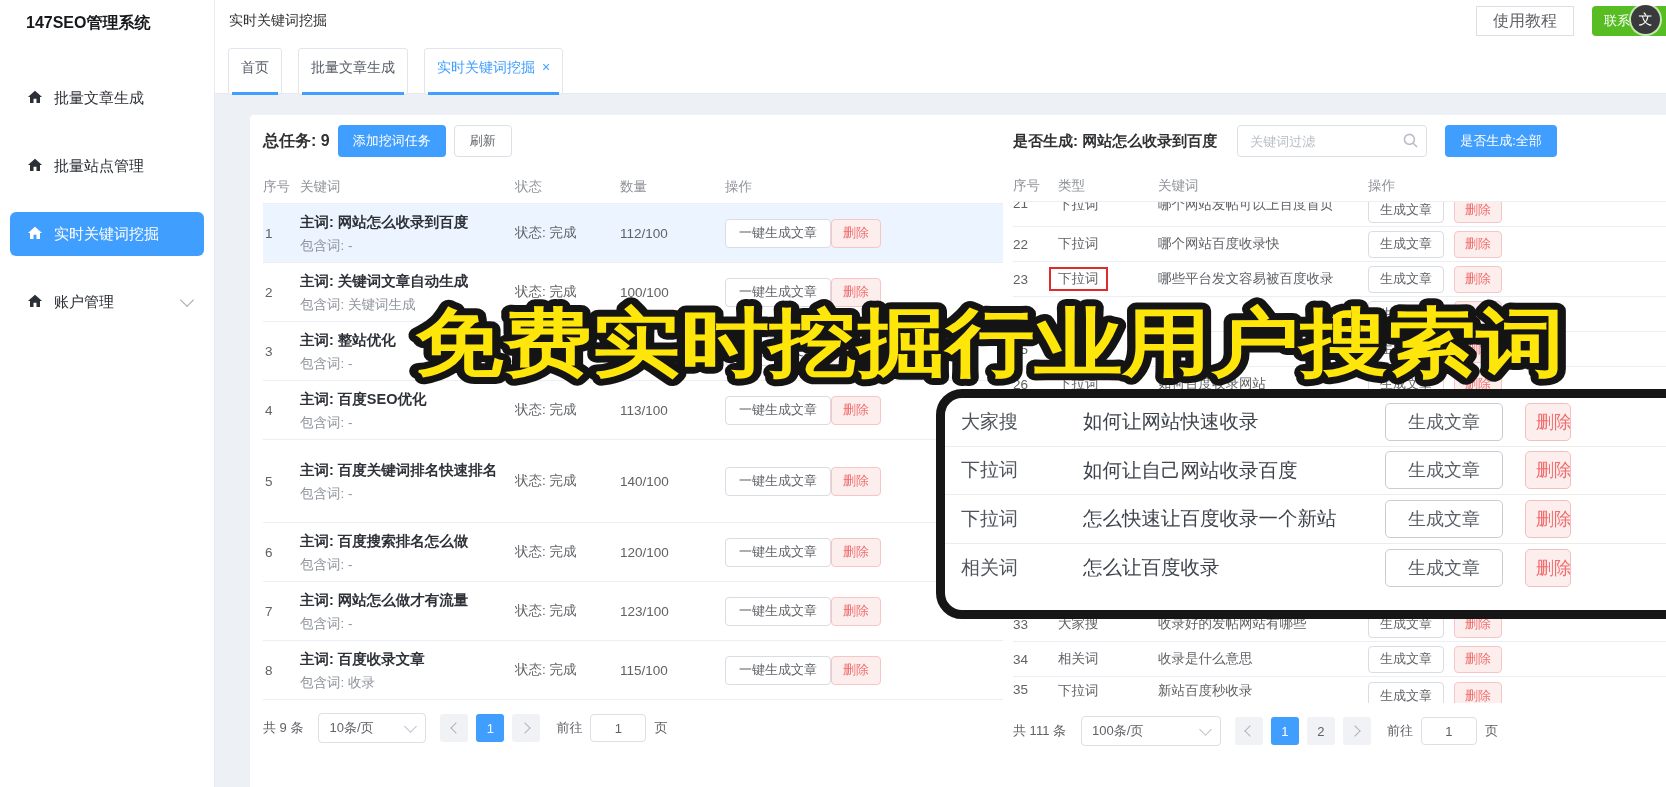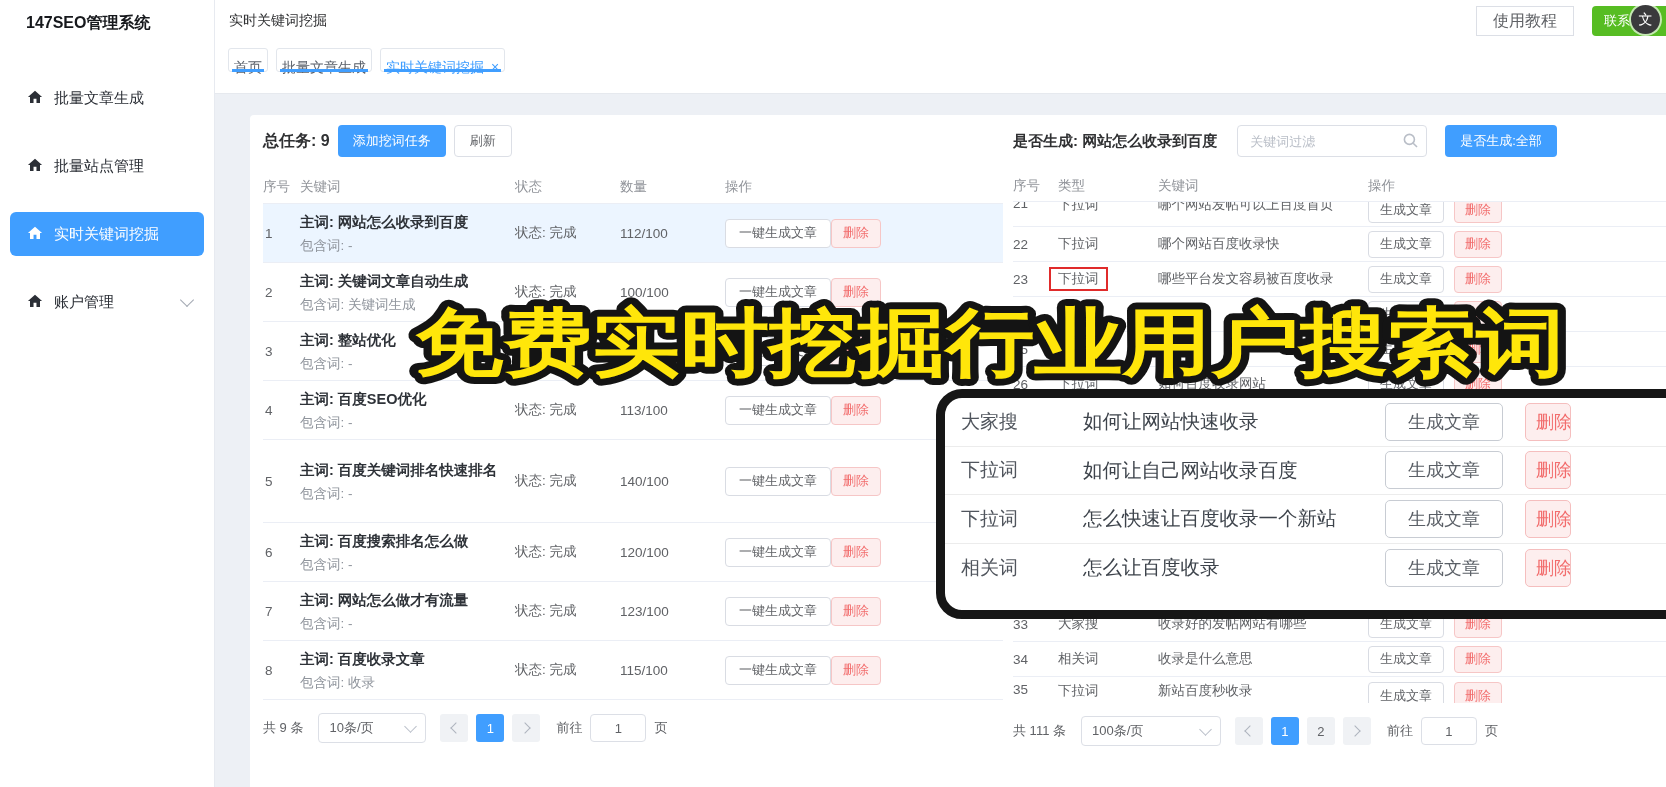--- a/index.html
+++ b/index.html
@@ -25,23 +25,23 @@
                 border:1px solid #dcdfe6;border-radius:0;font-size:16px;color:#606266}
   .btn-contact{position:absolute;right:-12px;top:6px;height:30px;width:86px;background:#57bd23;
                border:none;border-radius:4px;color:#fff;font-size:13px;text-align:left;padding:0 0 0 12px}
   .badge-circle{position:absolute;right:6px;top:5px;width:29px;height:29px;border-radius:50%;
                 background:#3a3a3c;color:#fff;font-size:14px;display:flex;align-items:center;
                 justify-content:center;box-shadow:0 0 0 2px rgba(255,255,255,.65)}
   
   .tabbar{position:absolute;left:215px;top:42px;right:0;height:51px;background:#fff;
           border-bottom:1px solid #e6e9ee;z-index:2}
   .tabs{display:flex;padding:6px 0 0 13px}
-  .tab{position:relative;height:24px;line-height:36px;box-sizing:border-box;padding:0 5px;
+  .tab{position:relative;height:47px;line-height:36px;box-sizing:border-box;padding:0 12px;
        border:1px solid #e2e6ec;border-radius:3px;background:#fff;font-size:14px;color:#595f69;
-       margin-right:8px;cursor:pointer}
+       margin-right:16px;cursor:pointer}
   .tab::after{content:'';position:absolute;left:3px;right:3px;bottom:-1px;height:3px;background:#409eff}
   .tab.active{color:#409eff}
   .tab .close{margin-left:7px;color:#409eff;font-size:14px}
   
   .content{position:absolute;left:215px;top:93px;right:0;bottom:0;background:#edf0f5}
   .card{position:absolute;left:35px;top:22px;right:0;bottom:0;background:#fff;border-radius:4px 0 0 0}
   
   .lpanel{position:absolute;left:13px;top:10px;width:740px}
   .lp-head{display:flex;align-items:center;height:32px}
   .lp-total{font-size:16px;font-weight:bold;color:#303133;margin-right:8px}

